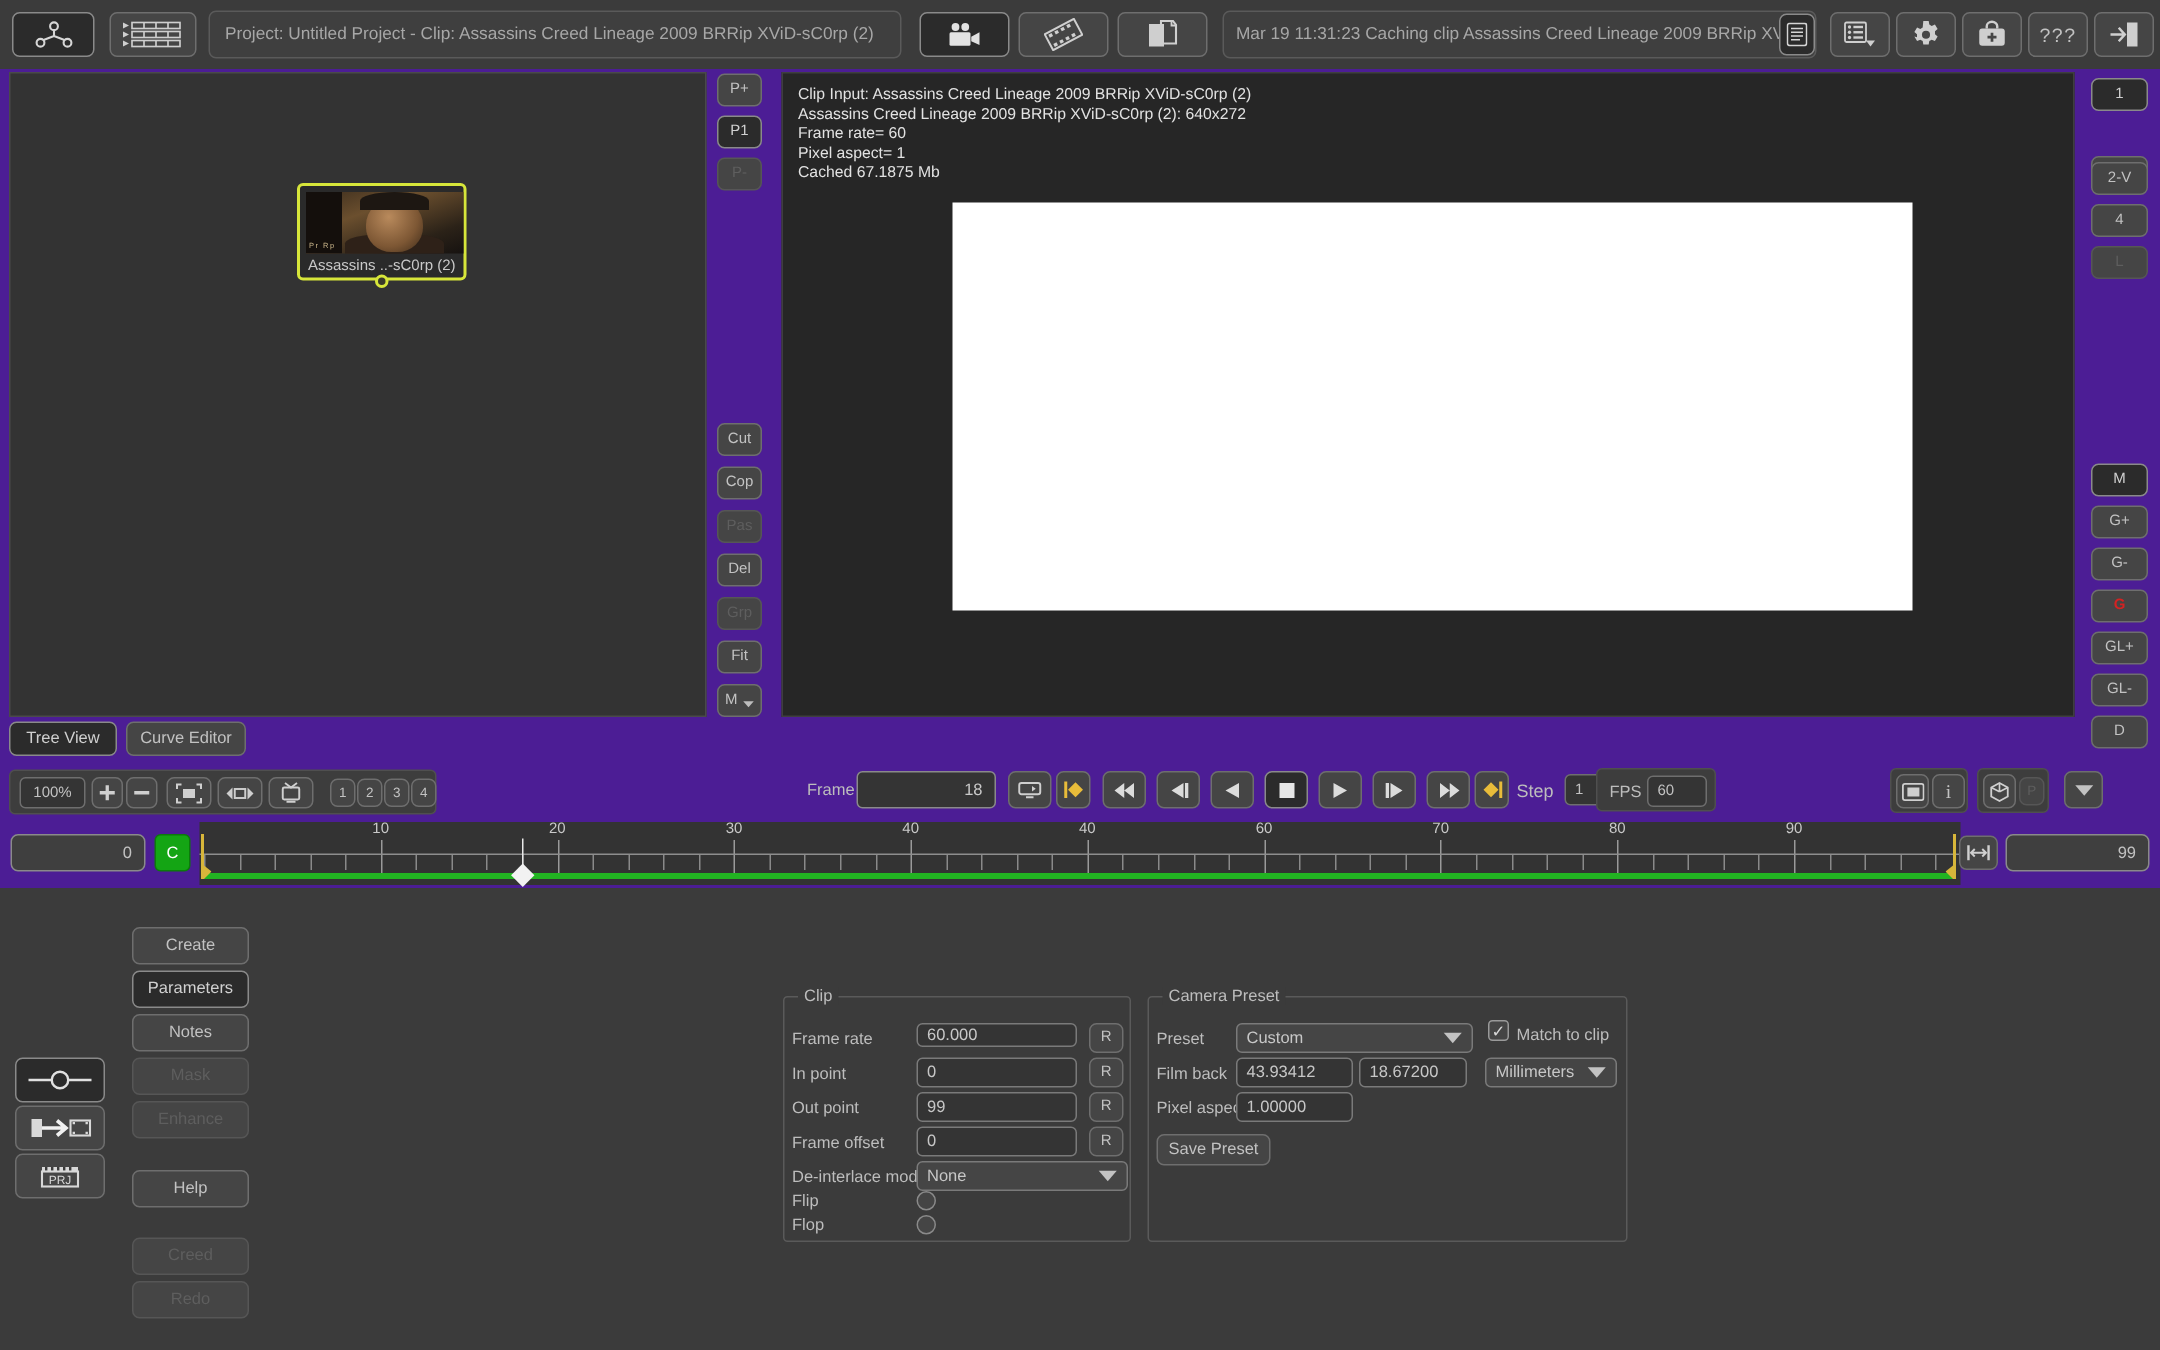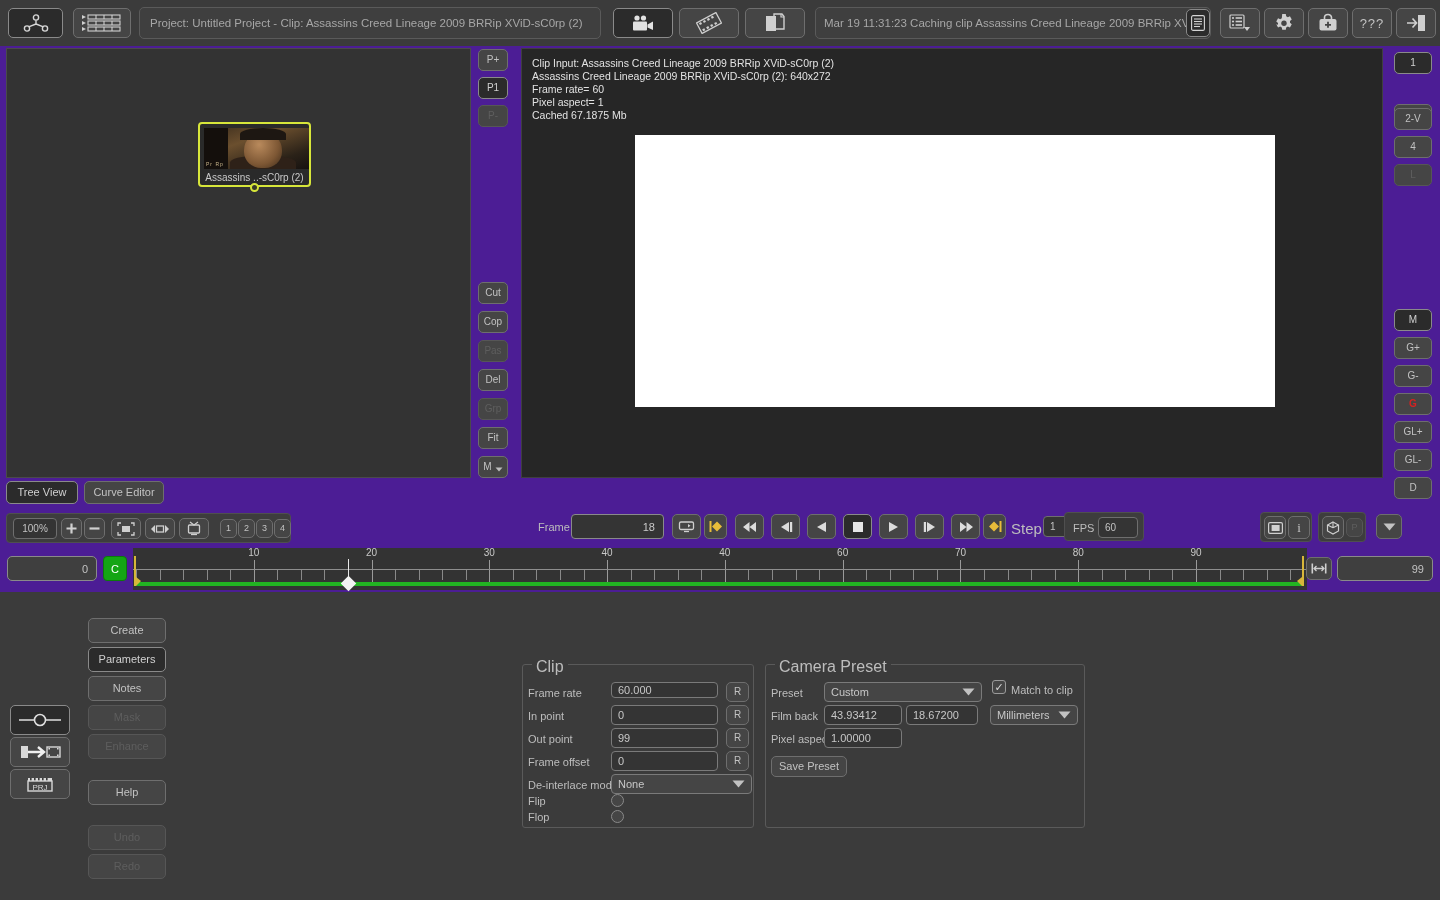--- a/index.html
+++ b/index.html
@@ -185,21 +185,21 @@
   
   #bottom { position:absolute; left:0; top:592px; width:1440px; height:308px; background:#3b3b3b; }
   #bottom-divider-v { position:absolute; left:81px; top:600px; width:1px; height:300px; background:#4f4f4f; }
   #bottom-divider-h { position:absolute; left:0; top:592px; width:1440px; height:1px; background:#4a4a4a; }
 
   .lbtn { position:absolute; left:88px; width:78px; height:25px; font-size:11px; }
   .icobtn { position:absolute; left:10px; width:60px; height:30px; }
 
   
   .groupbox { position:absolute; border:1px solid #5a5a5a; border-radius:3px; }
-  .grouplabel { position:absolute; top:-7px; left:9px; background:#3b3b3b; padding:0 4px; font-size:16px; color:#bdbdbd;}
+  .grouplabel { position:absolute; top:-7px; left:9px; background:#3b3b3b; padding:0 4px; font-size:11px; color:#bdbdbd;}
   .flabel { position:absolute; font-size:11px; color:#bdbdbd; }
   .ffield {
     position:absolute; background:#343434; border:1px solid #7a7a7a; border-radius:4px;
     display:flex; align-items:center; padding-left:6px; font-size:11px; color:#c7c7c7;
   }
   .fselect {
     position:absolute; background:#454545; border:1px solid #7a7a7a; border-radius:4px;
     display:flex; align-items:center; padding:0 6px; font-size:11px; color:#c7c7c7;
     justify-content:space-between;
   }
@@ -500,21 +500,21 @@
           <path d="M8.5 6 L2 1 L2 11 Z M15 6 L8.5 1 L8.5 11 Z" fill="#dcdcdc"></path>
         </svg>
     </div>
 
     <div class="btn" style="position:absolute;left:453px;top:6px;width:23px;height:25px;">
       <svg width="14" height="13" viewBox="0 0 14 13">
         <path d="M6 1.5 L11 6.5 L6 11.5 L1 6.5 Z" fill="#e8bc3a"></path>
         <rect x="11.5" y="1" width="2" height="11" fill="#e8bc3a"></rect>
       </svg>
     </div>
-    <div style="position:absolute;left:481px;top:12px;font-size:15px;color:#bdbdbd;">Step</div>
+    <div style="position:absolute;left:481px;top:12px;font-size:12px;color:#bdbdbd;">Step</div>
     <div class="minifield" style="position:absolute;left:513px;top:8px;width:32px;height:21px;">1</div>
 
     <div id="fpsgroup">
       <div style="position:absolute;left:8px;top:9px;font-size:11px;color:#bdbdbd;">FPS</div>
       <div class="minifield" style="position:absolute;left:33px;top:4px;width:40px;height:21px;">60</div>
     </div>
 
     <div style="position:absolute;left:730px;top:4px;width:52px;height:30px;border:1px solid #4f4f4f;border-radius:4px;background:#3d3d3d;">
       <div class="btn" style="position:absolute;left:3px;top:3px;width:22px;height:23px;">
         <svg width="15" height="12" viewBox="0 0 15 12">
@@ -667,21 +667,21 @@
         <text x="19" y="15.5" font-size="8" fill="#d8d8d8" text-anchor="middle" font-family="Liberation Sans, sans-serif">PRJ</text>
       </svg>
     </div>
 
     <div class="lbtn btn" style="top:26px;">Create</div>
     <div class="lbtn btn dark" style="top:55px;">Parameters</div>
     <div class="lbtn btn" style="top:84px;">Notes</div>
     <div class="lbtn btn disabled" style="top:113px;">Mask</div>
     <div class="lbtn btn disabled" style="top:142px;">Enhance</div>
     <div class="lbtn btn" style="top:188px;">Help</div>
-    <div class="lbtn btn disabled" style="top:233px;">Undo</div>
+    <div class="lbtn btn disabled" style="top:233px;">Creed</div>
     <div class="lbtn btn disabled" style="top:262px;">Redo</div>
 
     <div class="groupbox" style="left:522px; top:72px; width:232px; height:164px;">
       <div class="grouplabel">Clip</div>
 
       <div class="flabel" style="left:5px; top:22px;">Frame rate</div>
       <div class="ffield" style="left:88px; top:17px; width:107px; height:16px;">60.000</div>
       <div class="rbtn btn" style="left:203px; top:17px;">R</div>
 
       <div class="flabel" style="left:5px; top:45px;">In point</div>

